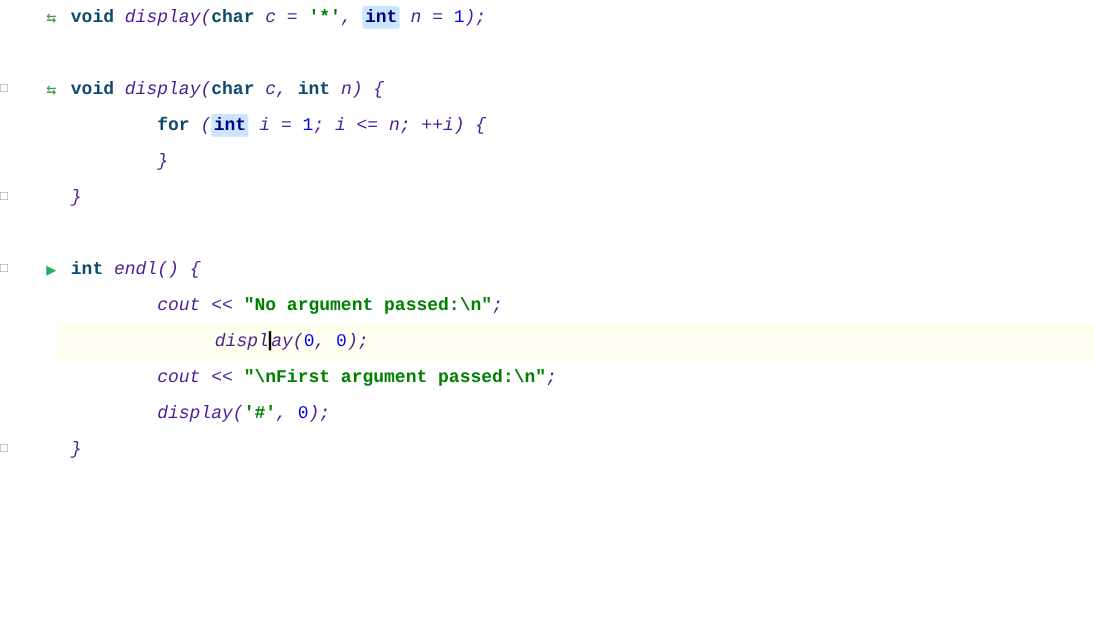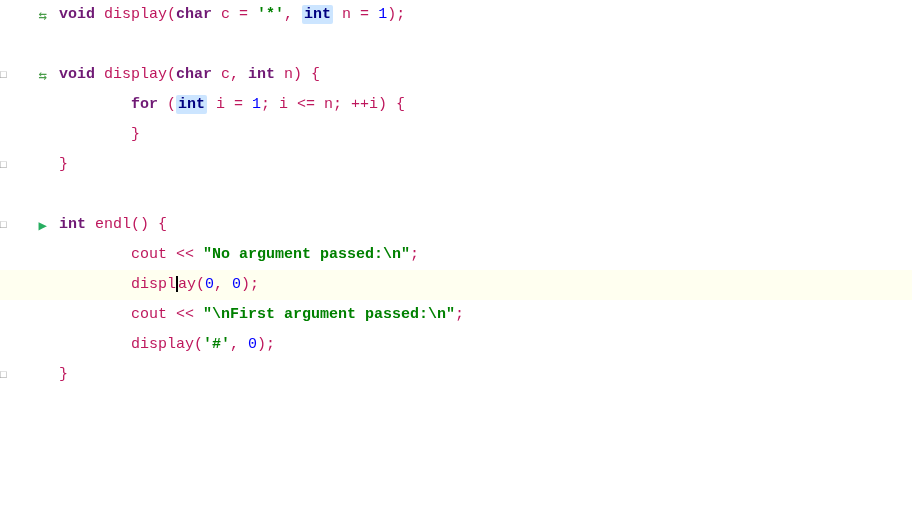--- a/index.html
+++ b/index.html
@@ -28,20 +28,21 @@
     .code-line {
       display: flex;
       align-items: center;
       height: 30px;
       position: relative;
       white-space: pre;
     }
 
     .code-line.highlighted {
       background-color: #fffff0;
+      margin-left: 48px;
     }
 
     .gutter {
       width: 55px;
       min-width: 55px;
       display: flex;
       align-items: center;
       justify-content: flex-end;
       padding-right: 8px;
       position: relative;
@@ -66,24 +67,24 @@
       cursor: pointer;
     }
 
     .code-content {
       flex: 1;
       padding-left: 4px;
       line-height: 30px;
     }
 
     
-    .kw { color: #701a75; font-weight: bold; } 
+    .kw { color: #0c4a6e; font-weight: bold; } 
     .str { color: #008000; font-weight: bold; } 
     .num { color: #0000ff; } 
-    .plain { color: #be185d; }
+    .plain { color: #4c1d95; font-style: italic; }
     .hl-kw { color: #000080; font-weight: bold; background-color: #cce5ff; padding: 1px 2px; border-radius: 2px; }
 
     .cursor {
       display: inline-block;
       width: 2px;
       height: 16px;
       background-color: #000;
       vertical-align: middle;
       animation: blink 1s step-end infinite;
     }

